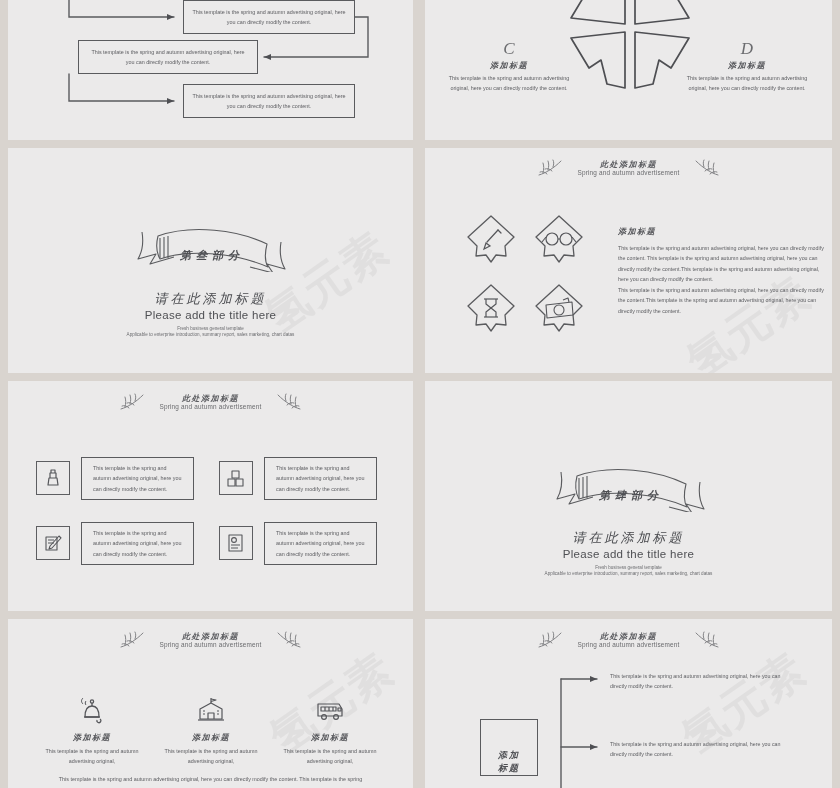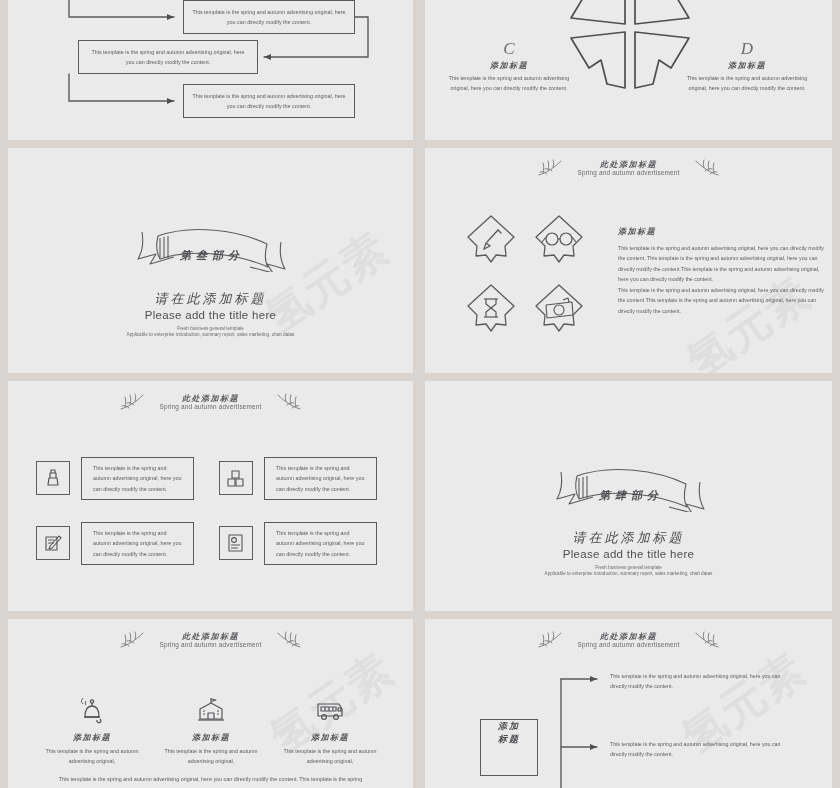--- a/index.html
+++ b/index.html
@@ -127,21 +127,21 @@
   .col3 .en { font-size:5.4px; line-height:1.85; color:#5c5d61; margin-top:3px; }
   .s7-foot {
     position:absolute; left:48px; right:48px;
     text-align:center; font-size:5.4px; line-height:2.05; color:#5c5d61;
   }
 
   
   .sqbox {
     position:absolute;
     border:1.6px solid #5a5b5e;
-    display:flex; flex-direction:column; align-items:center; justify-content:flex-start;
+    display:flex; flex-direction:column; align-items:center; justify-content:flex-end;
     line-height:1.45;
   }
   .sqbox span {
     font-size:9px; letter-spacing:2px; color:#4e4f53;
     font-family:"Liberation Serif", serif; font-style:italic; font-weight:bold;
   }
   .s8-txt { position:absolute; width:186px; font-size:5.3px; line-height:1.95; color:#5c5d61; }
 </style>
 </head>
 <body>

